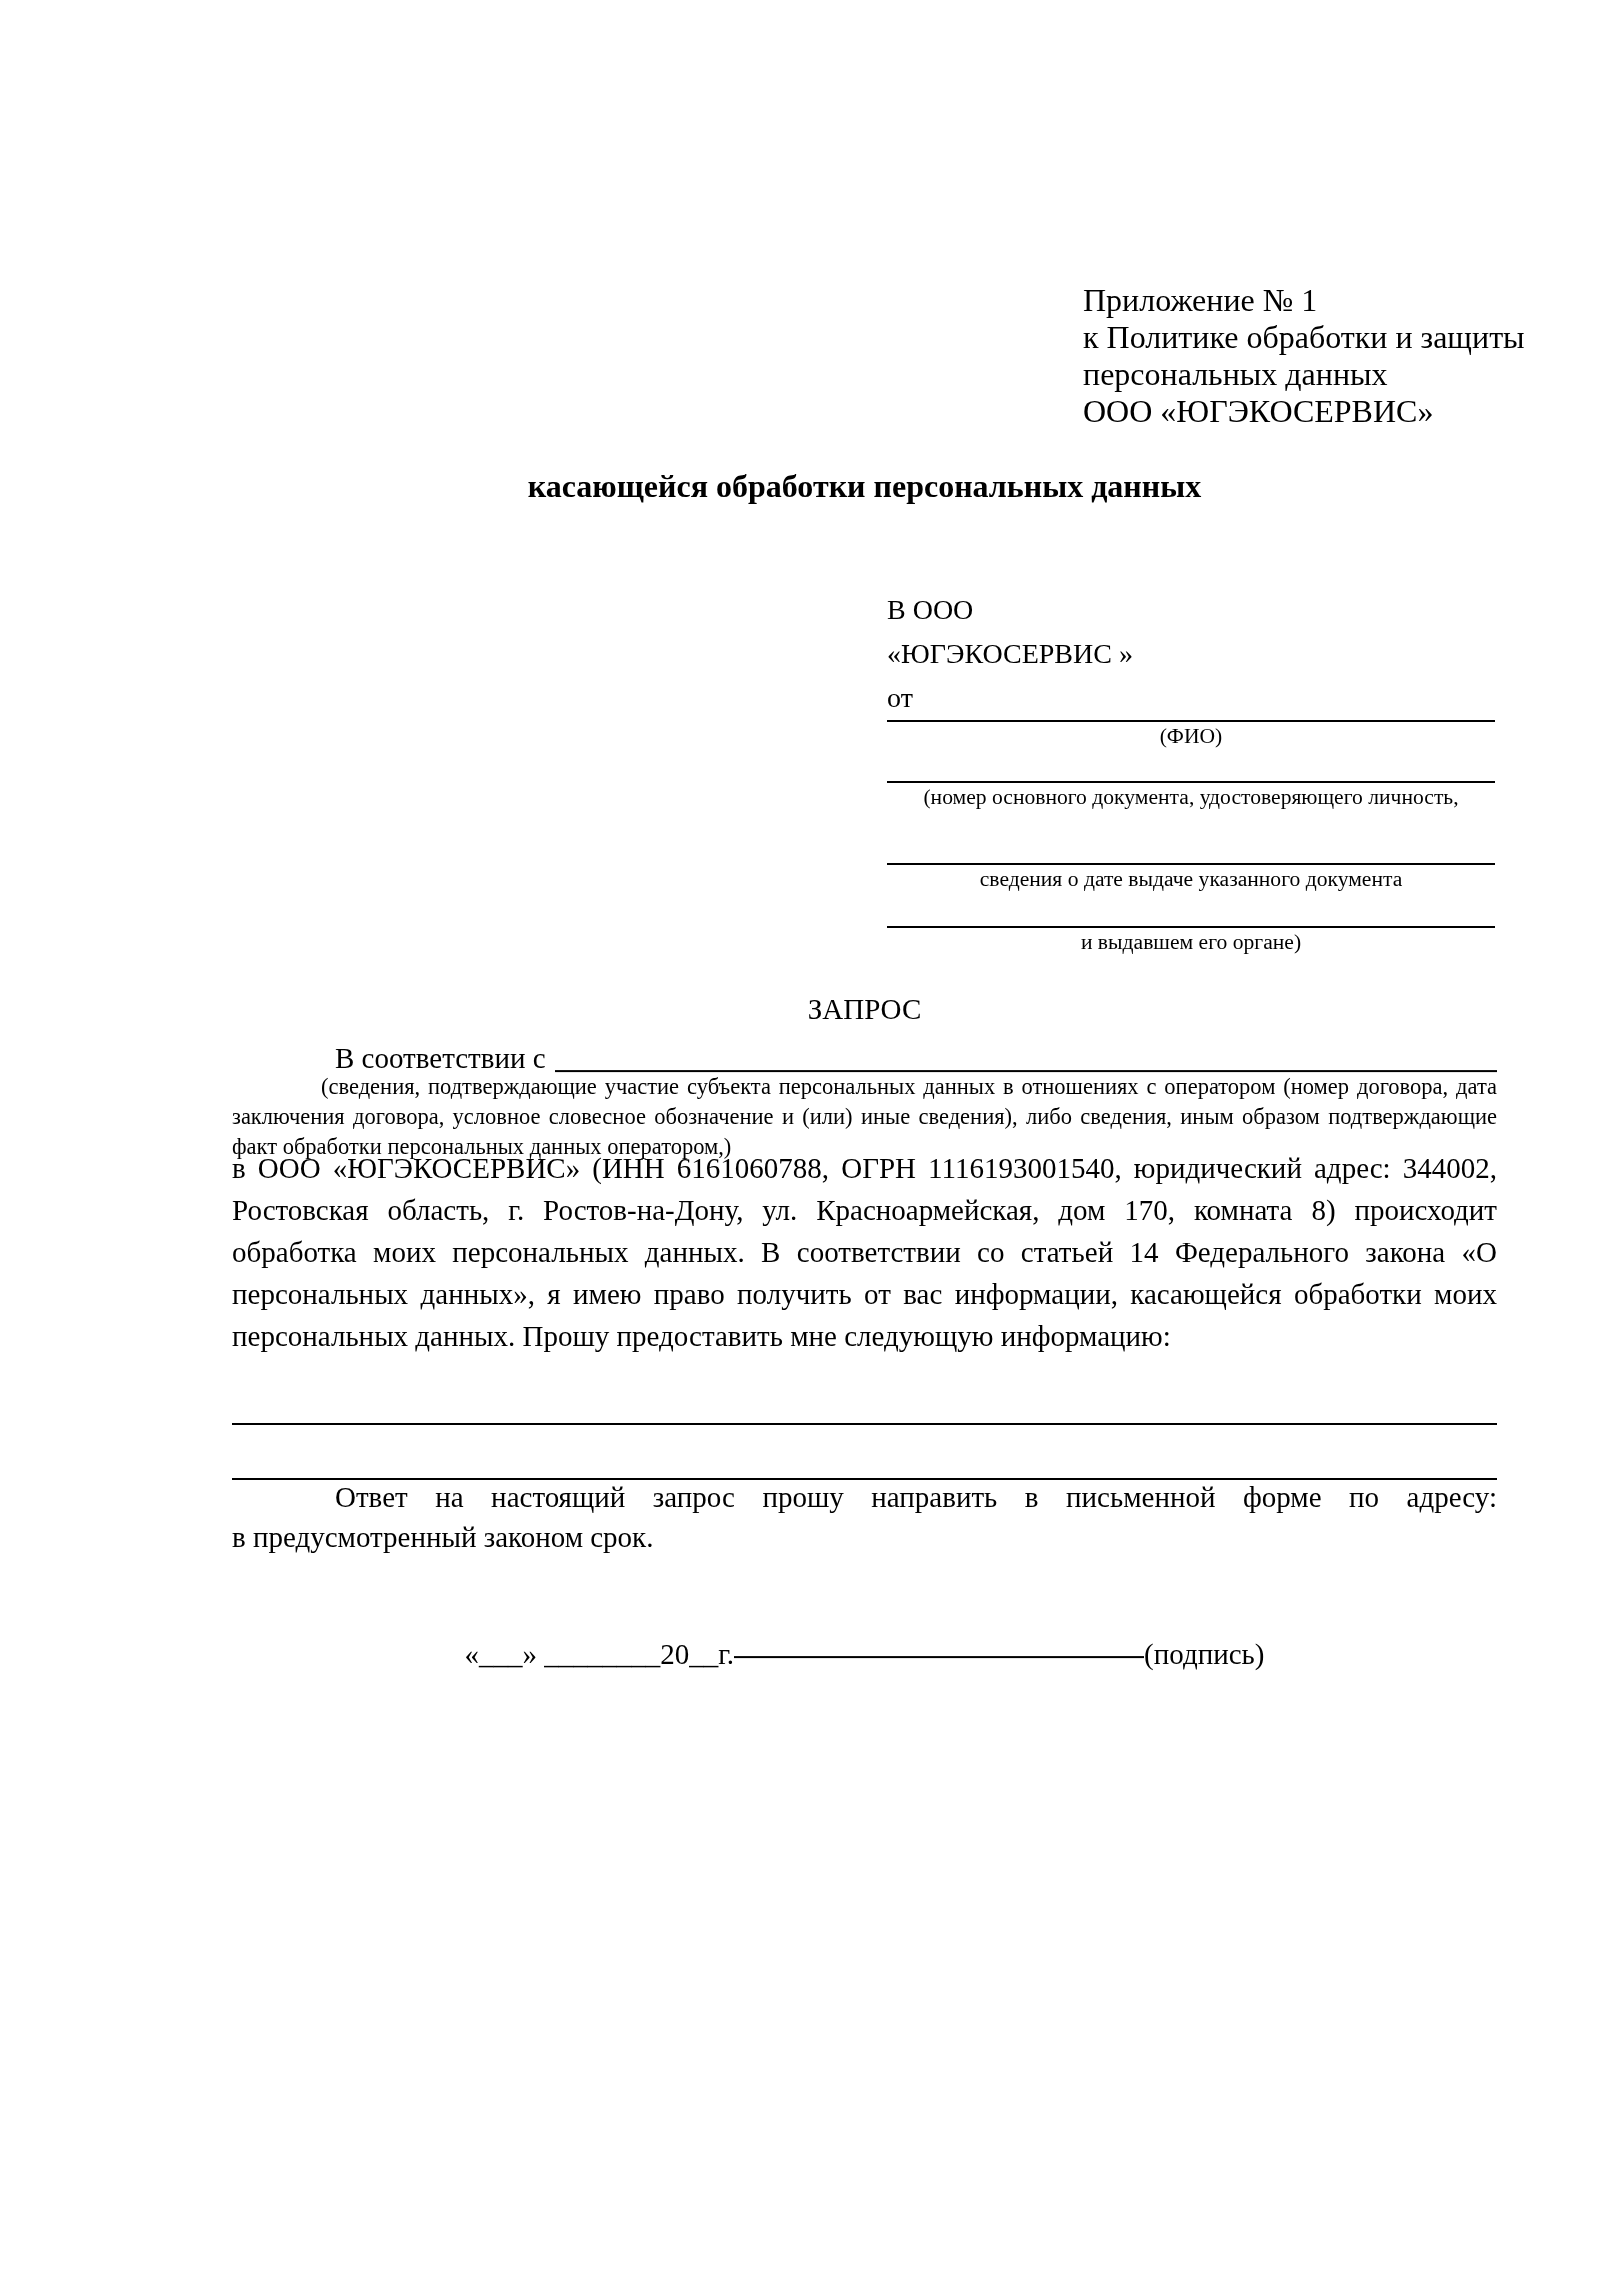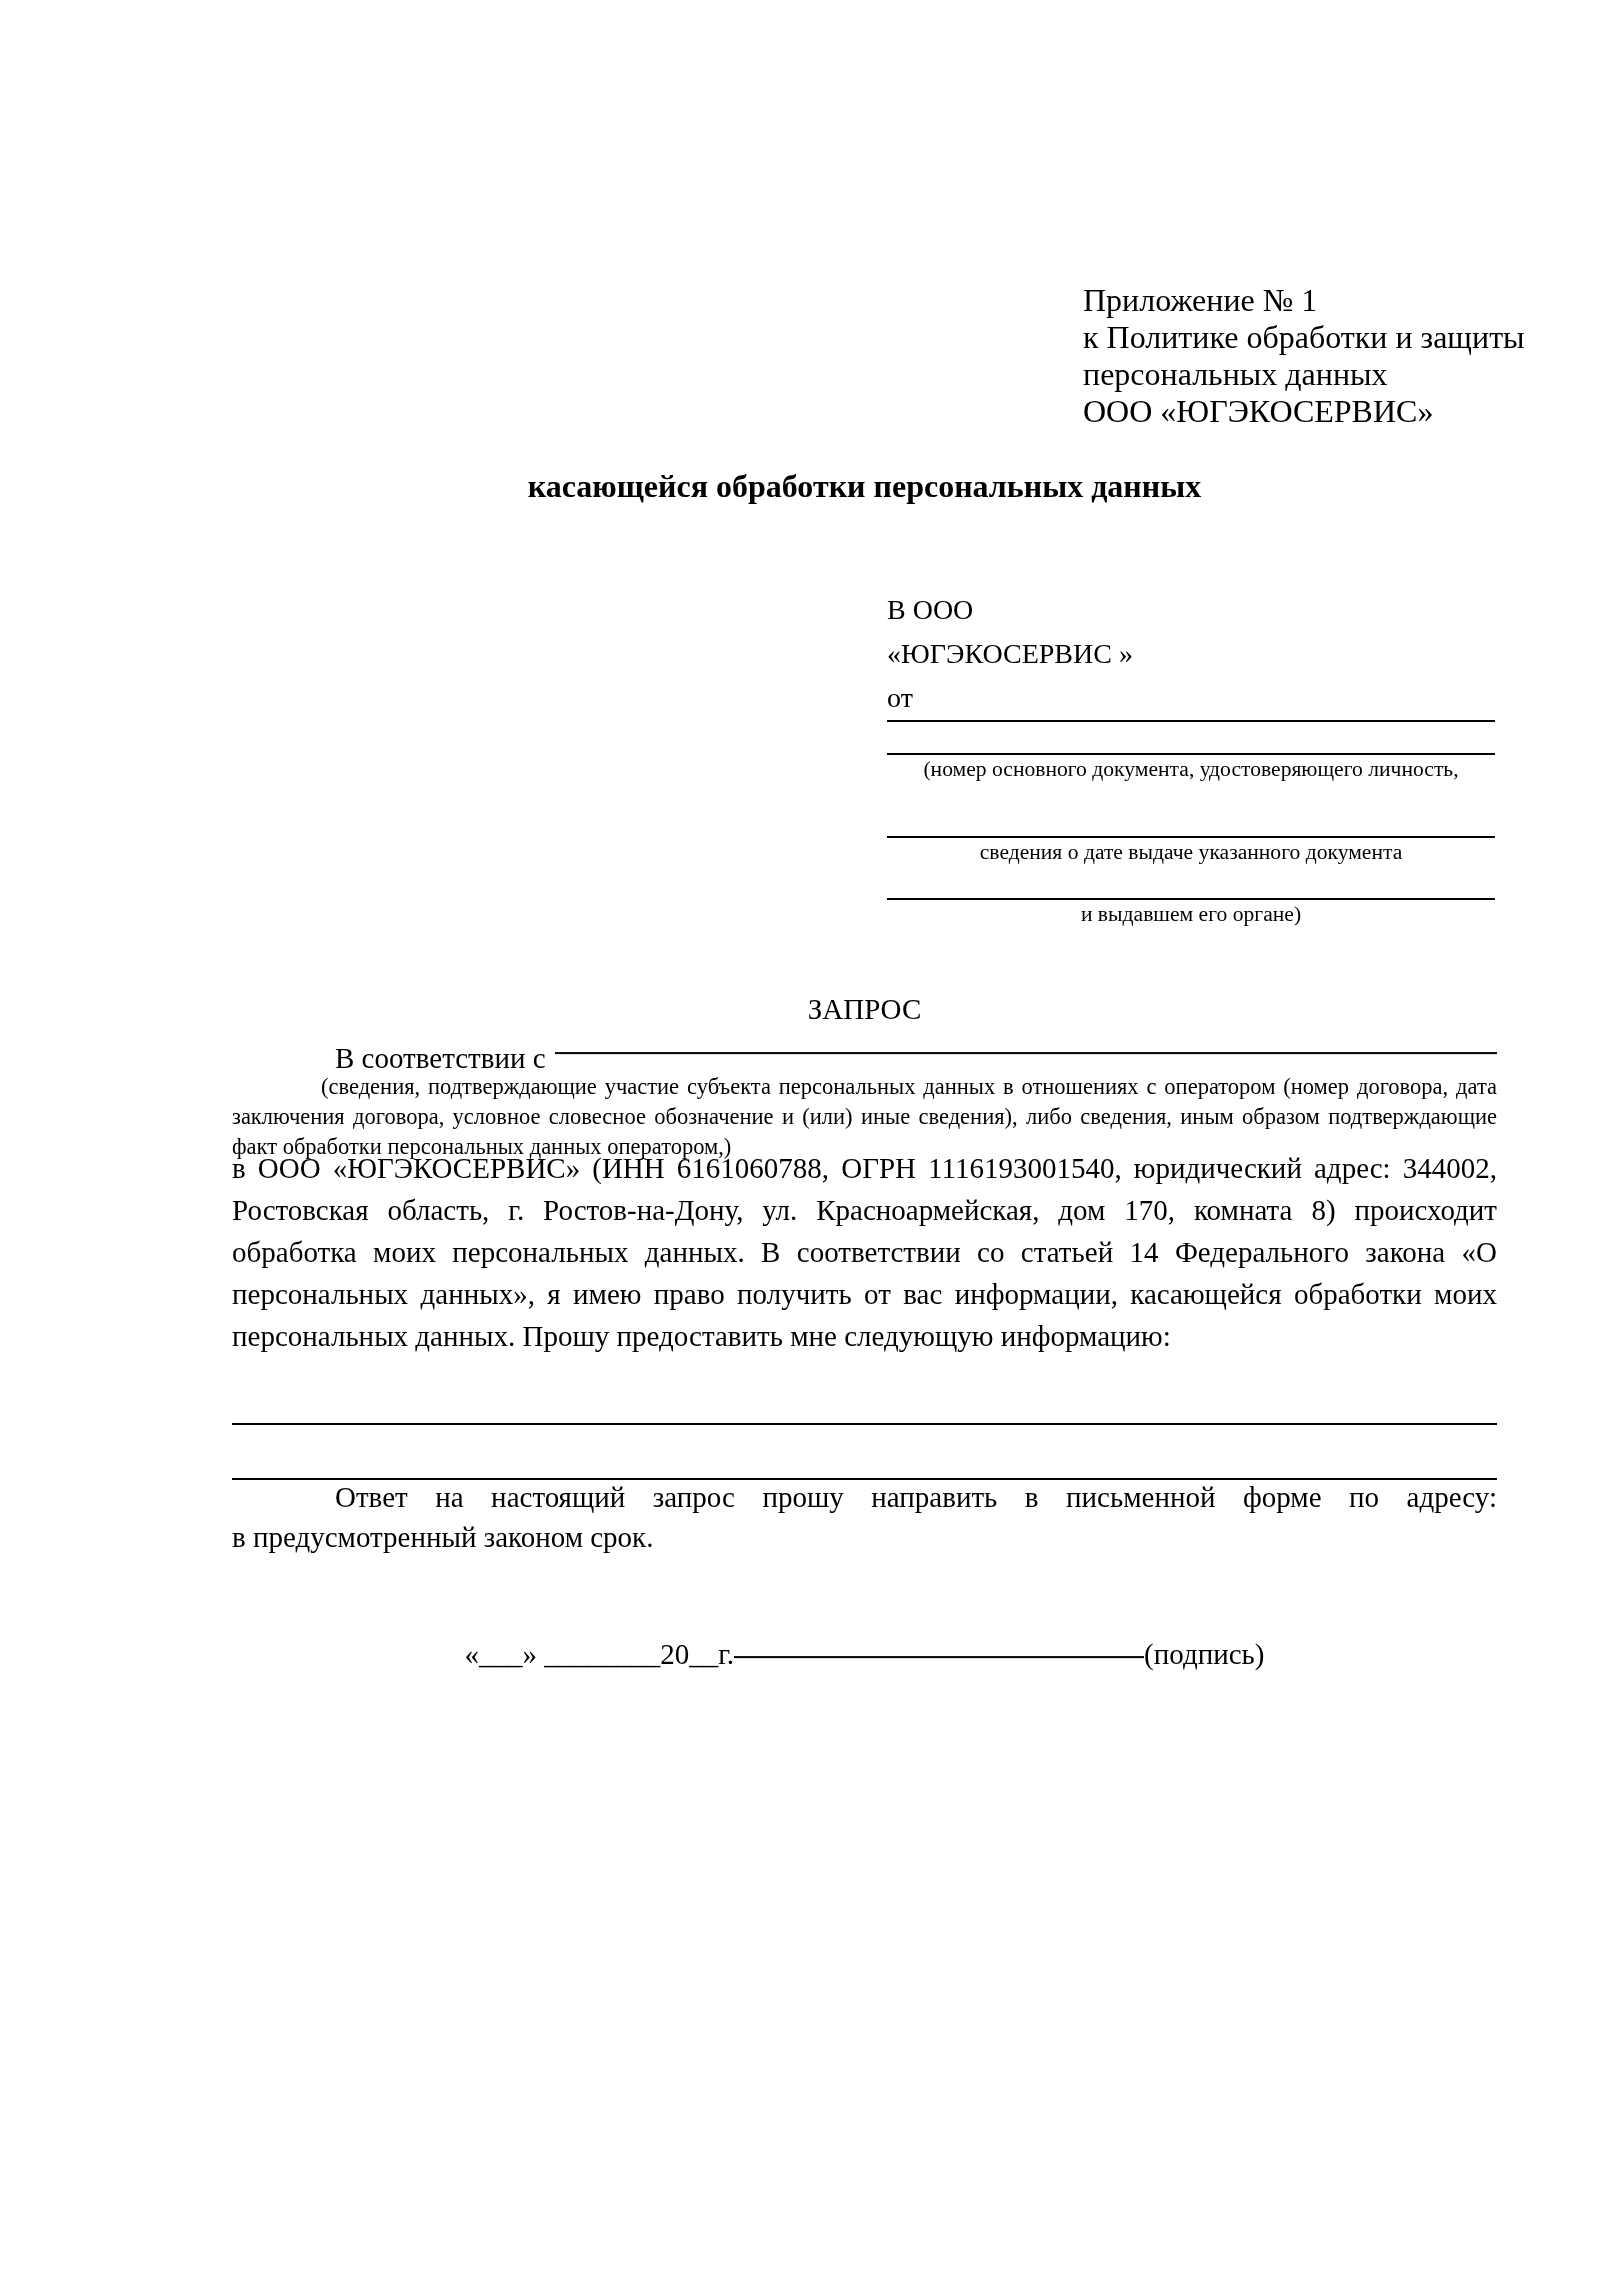--- a/index.html
+++ b/index.html
@@ -66,21 +66,21 @@
     text-align: center;
     font-size: 29px;
     line-height: 39px;
   }
   .intro-line {
     position: absolute;
     left: 232px;
     top: 1039px;
     width: 1265px;
     display: flex;
-    align-items: center;
+    align-items: flex-end;
     font-size: 29px;
     line-height: 39px;
   }
   .intro-line .prefix { margin-left: 103px; white-space: nowrap; }
   .intro-line .fill-line {
     flex: 1;
     border-bottom: 2.9px solid #000;
     margin-left: 9.8px;
     transform: translateY(-5.9px);
   }
@@ -172,20 +172,21 @@
   <div class="doc-title">
     <div>касающейся обработки персональных данных</div>
   </div>
 
   <div class="addressee">
     <div>В ООО</div>
     <div>«ЮГЭКОСЕРВИС »</div>
     <div>от</div>
 
     <div class="fill-row"></div>
+    <div class="caption">(ФИО)</div>
 
     <div class="fill-row gap32"></div>
     <div class="caption">(номер основного документа, удостоверяющего личность,</div>
 
     <div class="fill-row gap54"></div>
     <div class="caption">сведения о дате выдаче указанного документа</div>
 
     <div class="fill-row gap34"></div>
     <div class="caption">и выдавшем его органе)</div>
   </div>

